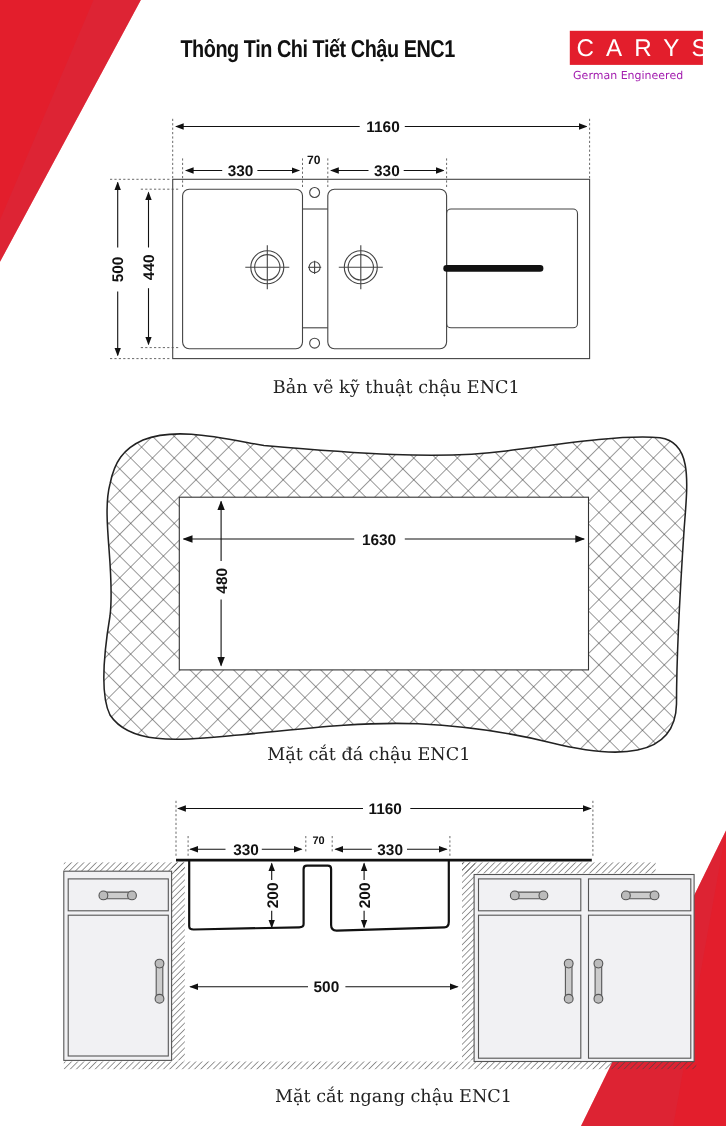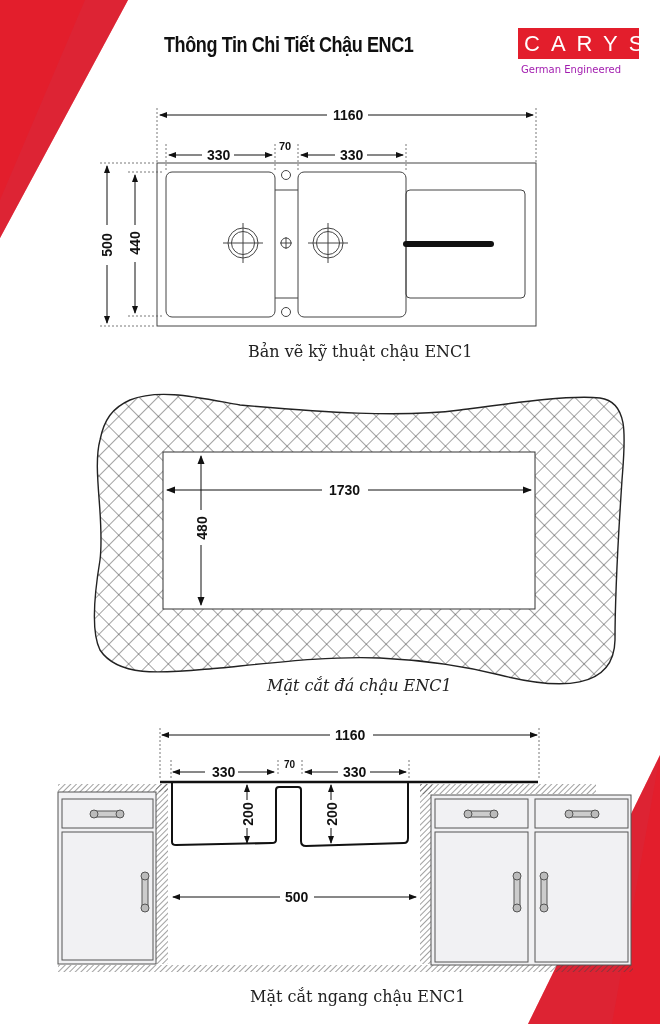--- a/index.html
+++ b/index.html
@@ -108,23 +108,23 @@
   </defs>
   <path d="M130,400 C160,388 200,398 240,405 C320,412 400,418 460,410 C520,402 570,395 600,398 C630,402 625,440 622,480 C618,540 615,600 615,640 C614,690 560,690 500,675 C460,665 420,660 380,658 C330,656 280,662 220,668 C170,672 120,680 100,650 C90,630 95,590 100,560 C105,520 92,470 100,440 C104,420 112,408 130,400 Z" fill="url(#xhatch)" stroke="#222" stroke-width="1.4"></path>
   <rect x="163" y="452" width="372" height="157" fill="#fff" stroke="#333" stroke-width="1"></rect>
   <g stroke="#111" stroke-width="1">
     <line x1="167" y1="490" x2="322" y2="490" marker-start="url(#arr2)"></line>
     <line x1="368" y1="490" x2="531" y2="490" marker-end="url(#arr2)"></line>
     <line x1="201" y1="456" x2="201" y2="510" marker-start="url(#arr2)"></line>
     <line x1="201" y1="545" x2="201" y2="605" marker-end="url(#arr2)"></line>
   </g>
 </svg>
-<div class="abs dim" style="left:329px;top:482px;">1730</div>
+<div class="abs dim" style="left:329px;top:482px;">1630</div>
 <div class="abs dim" style="left:190px;top:520px;transform:rotate(-90deg);">480</div>
-<div class="abs caption" style="left:267px;top:676px;font-style:italic;">Mặt cắt đá chậu ENC1</div>
+<div class="abs caption" style="left:243px;top:676px;">Mặt cắt đá chậu ENC1</div>
 
 <svg width="660" height="1024">
   <defs>
     <pattern id="hatch" width="4" height="4" patternUnits="userSpaceOnUse" patternTransform="rotate(45)">
       <line x1="0" y1="0" x2="0" y2="4" stroke="#444" stroke-width="1"></line>
     </pattern>
     <marker id="arr3" markerWidth="8" markerHeight="8" refX="7" refY="4" orient="auto-start-reverse" markerUnits="userSpaceOnUse">
       <path d="M0,1 L8,4 L0,7 Z" fill="#111"></path>
     </marker>
     <g id="handleH">

